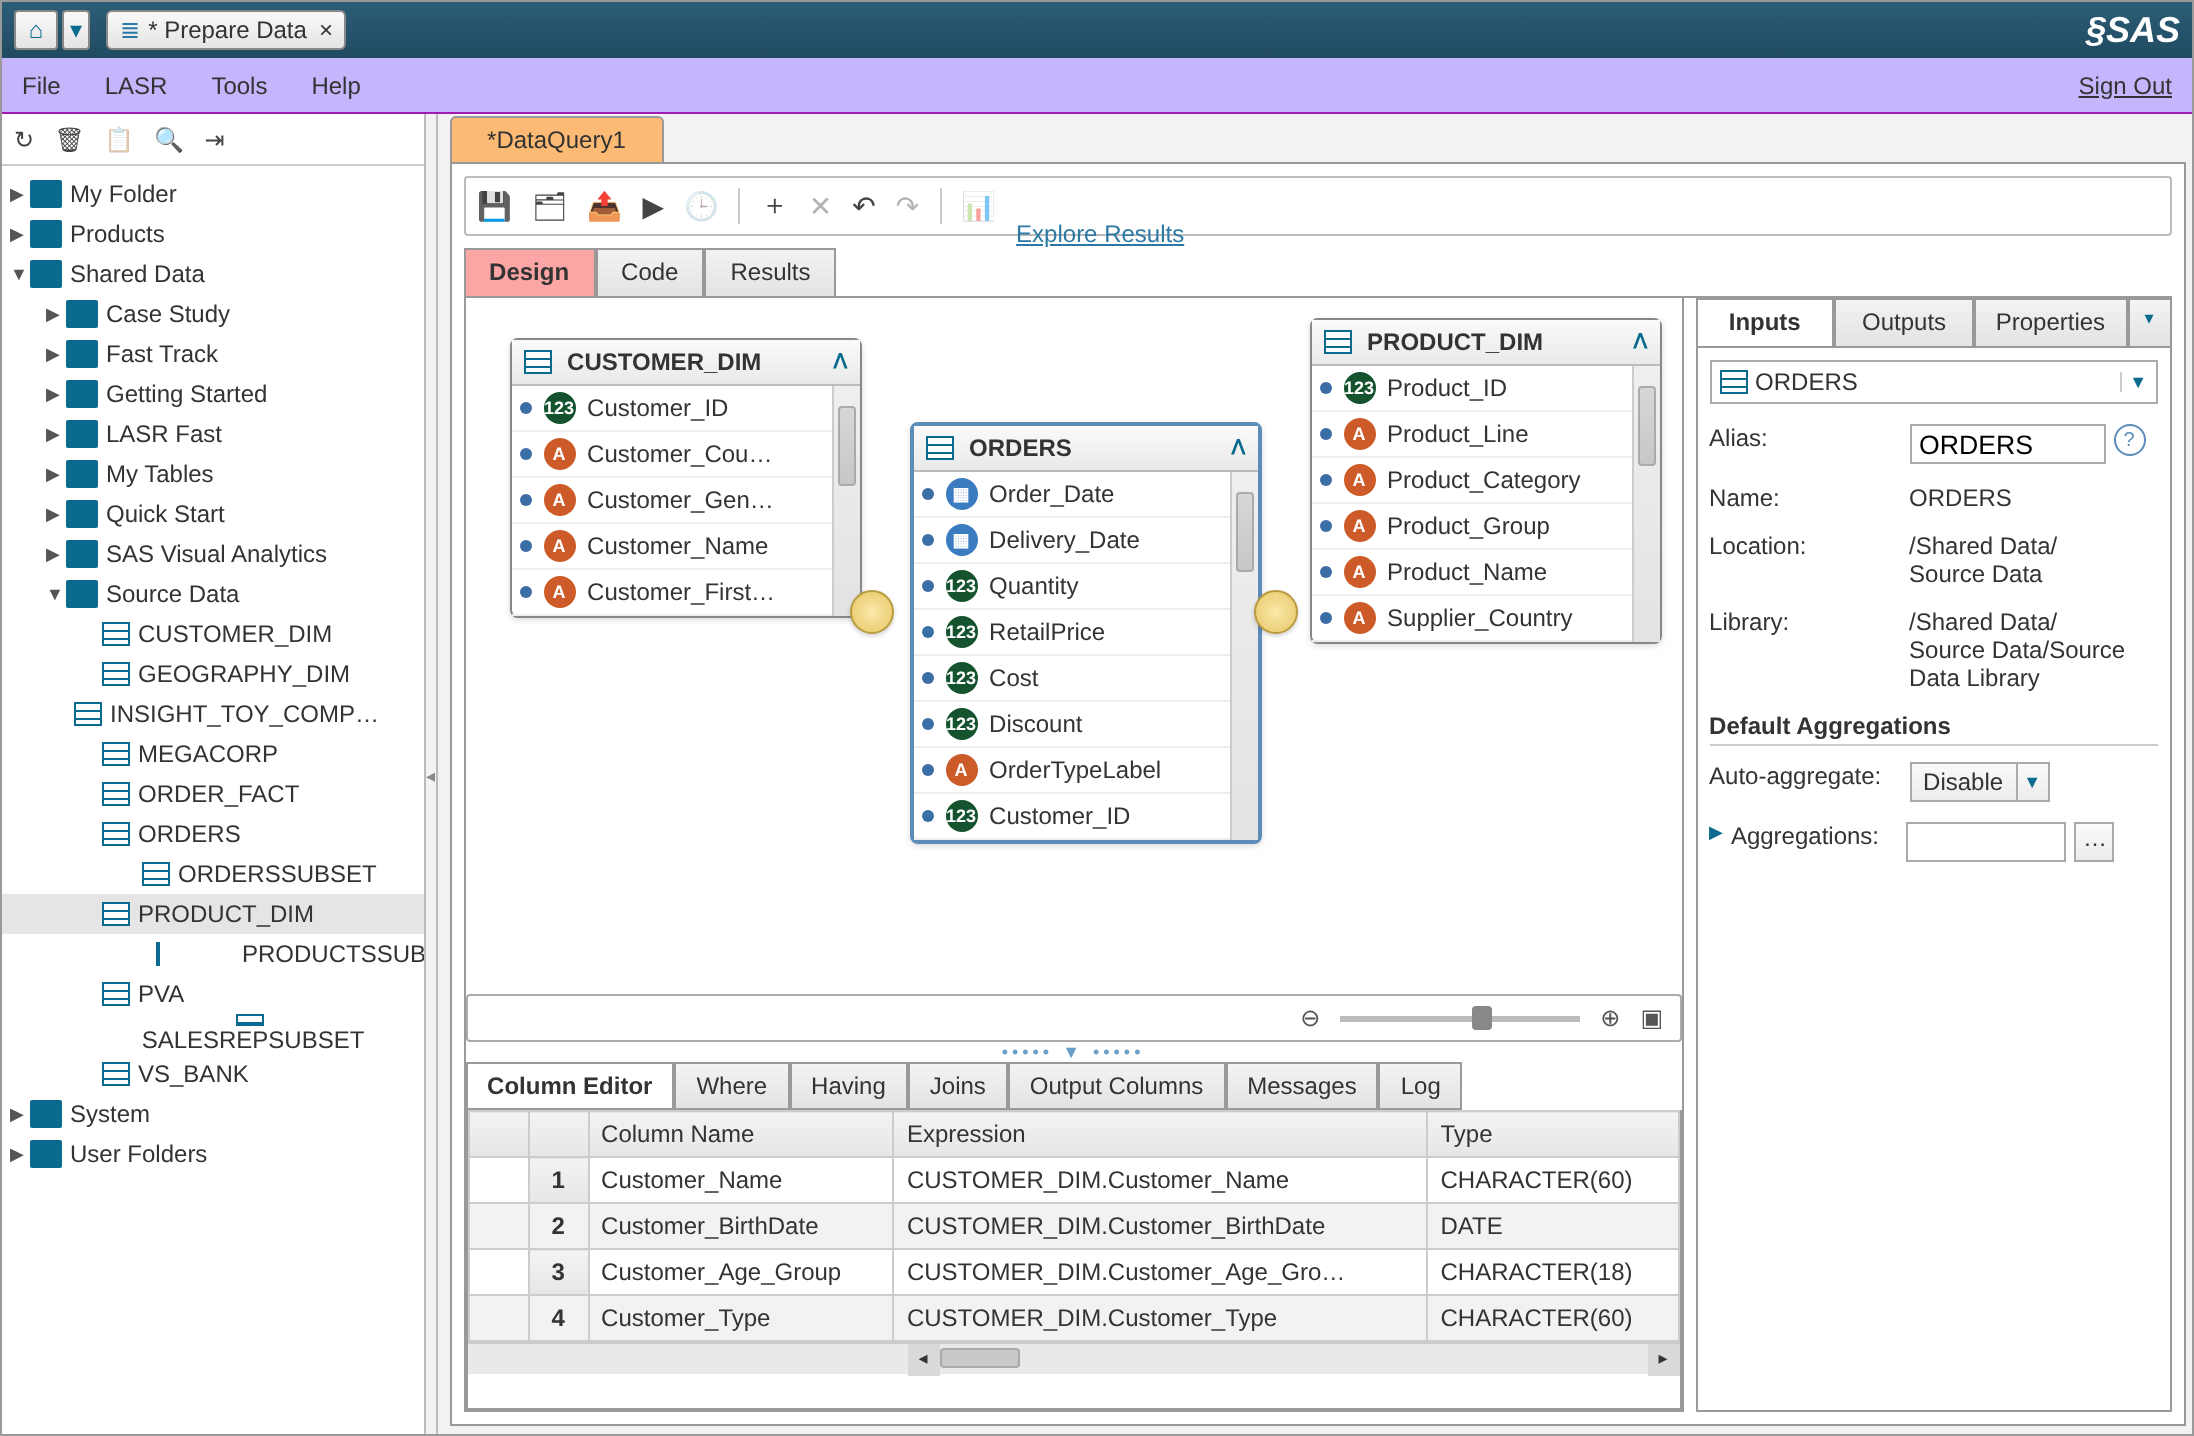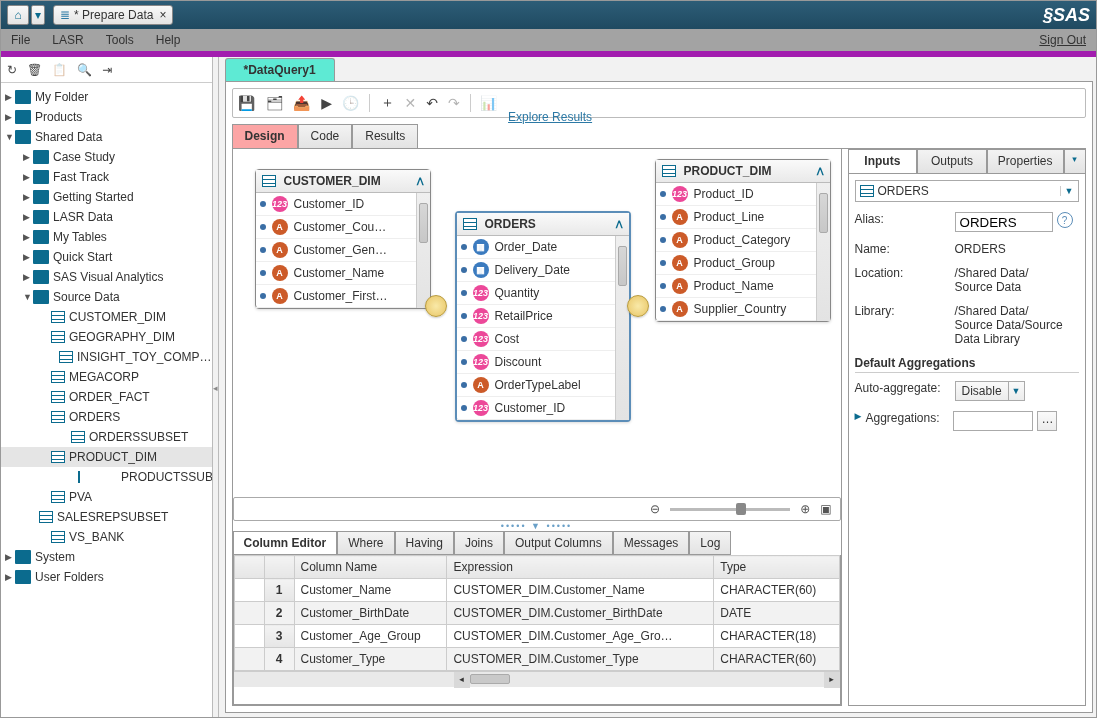--- a/index.html
+++ b/index.html
@@ -3,39 +3,39 @@
 <meta charset="utf-8">
 <style>
 * { box-sizing: border-box; margin: 0; padding: 0; }
 body { font-family: Arial, sans-serif; font-size: 12px; color: #333; background: #fff; width: 1097px; height: 718px; overflow: hidden; border: 1px solid #999; }
 .topbar { background: linear-gradient(#2d5d77, #1f4a61); height: 28px; display: flex; align-items: center; padding: 0 6px; color: #fff; }
 .topbar .btn { background: linear-gradient(#f9f9f9,#e4e4e4); border: 1px solid #888; border-radius: 2px; height: 20px; width: 22px; display: inline-flex; align-items: center; justify-content: center; margin-right: 2px; color: #0b6b8e; }
 .topbar .dropdown-btn { width: 14px; }
 .tab-chip { background: linear-gradient(#f9f9f9,#e4e4e4); border: 1px solid #888; border-radius: 3px; height: 20px; display: inline-flex; align-items: center; padding: 0 6px; margin-left: 6px; color: #333; }
 .tab-chip .db-icon { color: #2c79a5; margin-right: 4px; }
 .sas-logo { margin-left: auto; font-style: italic; font-weight: bold; font-size: 18px; color: #fff; }
-.menubar { background: #a3a3a3; height: 28px; display: flex; align-items: center; padding: 0 10px; border-bottom: 6px solid #a21caf; }
+.menubar { background: #c4b5fd; height: 28px; display: flex; align-items: center; padding: 0 10px; border-bottom: 1px solid #a21caf; }
 .menubar .menu-item { margin-right: 22px; cursor: pointer; }
 .signout { margin-left: auto; text-decoration: underline; cursor: pointer; }
 .main { display: flex; height: calc(718px - 28px - 28px); }
 .sidebar { width: 212px; border-right: 1px solid #bbb; display: flex; flex-direction: column; background: #fff; }
 .sidebar-toolbar { height: 26px; border-bottom: 1px solid #ccc; display: flex; align-items: center; padding: 0 6px; gap: 10px; color: #444; }
 .sidebar-toolbar span { cursor: pointer; }
 .tree { flex: 1; overflow-y: auto; padding: 4px 0; }
 .tree-row { display: flex; align-items: center; height: 20px; padding-left: 4px; cursor: pointer; white-space: nowrap; }
 .tree-row.selected { background: #e5e5e5; }
 .tri { width: 10px; font-size: 9px; color: #555; display: inline-block; }
 .fld-icon { width: 16px; height: 14px; display: inline-block; margin-right: 4px; }
 .fld-blue { background: #0b6b8e; border-radius: 1px; }
 .fld-star { background: #0b6b8e; border-radius: 1px; }
 .tbl-icon { width: 14px; height: 12px; border: 1px solid #0b6b8e; display: inline-block; margin-right: 4px; background: repeating-linear-gradient(#fff,#fff 3px,#0b6b8e 3px,#0b6b8e 4px); }
 .splitter { width: 8px; background: #f2f2f2; border-right: 1px solid #bbb; display: flex; align-items: center; justify-content: center; color: #888; cursor: col-resize; font-size: 9px; }
 .content { flex: 1; display: flex; flex-direction: column; background: #f2f2f2; }
 .doc-tab-row { height: 24px; display: flex; align-items: end; padding-left: 6px; background: #f2f2f2; }
-.doc-tab { background: #5eead4; border: 1px solid #999; border-bottom: none; padding: 4px 18px; font-weight: bold; border-radius: 3px 3px 0 0; }
+.doc-tab { background: #fdba74; border: 1px solid #999; border-bottom: none; padding: 4px 18px; font-weight: normal; border-radius: 3px 3px 0 0; }
 .doc-body { flex: 1; background: #fff; border: 1px solid #999; margin: 0 6px 6px 6px; display: flex; flex-direction: column; }
 .action-toolbar { height: 30px; border: 1px solid #bbb; margin: 6px; display: flex; align-items: center; padding: 0 6px; gap: 10px; color: #444; border-radius: 2px; }
 .action-toolbar .sep { width: 1px; height: 18px; background: #ccc; }
 .action-toolbar .ico { cursor: pointer; font-size: 14px; }
 .explore-link { color: #2c79a5; text-decoration: underline; cursor: pointer; margin-top: 28px; }
 .view-tabs-row { display: flex; }
 .view-tabs { display: flex; height: 24px; margin-left: 6px; }
 .view-tab { border: 1px solid #999; border-bottom: none; padding: 4px 12px; background: linear-gradient(#f3f3f3,#e3e3e3); cursor: pointer; }
 .view-tab.active { background: #fca5a5; font-weight: bold; }
 .workspace-row { flex: 1; display: flex; border-top: 1px solid #999; margin: 0 6px 6px 6px; overflow: hidden; }
@@ -44,21 +44,21 @@
 .entity { width: 176px; background: #fff; border: 1px solid #888; border-radius: 4px; box-shadow: 0 1px 3px rgba(0,0,0,0.15); position: relative; }
 .entity.sel { border: 2px solid #5b8db8; }
 .entity-hdr { background: linear-gradient(#fafafa,#e9e9e9); border-bottom: 1px solid #bbb; padding: 4px 6px; font-weight: bold; display: flex; align-items: center; gap: 4px; }
 .entity-hdr .hdr-ico { color: #0b6b8e; }
 .entity-hdr .caret { margin-left: auto; color: #0b6b8e; font-size: 10px; cursor: pointer; }
 .entity-body { display: flex; }
 .field-list { flex: 1; }
 .field-row { display: flex; align-items: center; padding: 3px 4px; border-bottom: 1px solid #eee; }
 .dot { width: 6px; height: 6px; border-radius: 50%; background: #3a6ea5; margin-right: 6px; }
 .type-badge { width: 16px; height: 16px; border-radius: 50%; display: inline-flex; align-items: center; justify-content: center; font-size: 9px; color: #fff; margin-right: 6px; font-weight: bold; }
-.b123 { background: #ec4899; font-style: italic; }
+.b123 { background: #14532d; }
 .bA { background: #cc5b29; }
 .bCal { background: #3b7bbf; }
 .vscroll { width: 14px; background: linear-gradient(#efefef,#e3e3e3); border-left: 1px solid #ccc; position: relative; }
 .vscroll .thumb { position: absolute; left: 2px; right: 2px; top: 10px; height: 40px; background: linear-gradient(#d7d7d7,#c7c7c7); border: 1px solid #aaa; border-radius: 2px; }
 .join-dot { width: 22px; height: 22px; border-radius: 50%; background: radial-gradient(#f9e9a8,#e8c565); border: 1px solid #b89b3e; position: absolute; box-shadow: 0 1px 2px rgba(0,0,0,0.2); }
 .zoom-bar { height: 24px; border: 1px solid #aaa; margin: 4px 0 0 0; border-radius: 2px; display: flex; align-items: center; justify-content: flex-end; padding: 0 8px; gap: 10px; color: #555; }
 .zoom-bar .slider { width: 120px; height: 3px; background: #bbb; position: relative; }
 .zoom-bar .slider .knob { position: absolute; top: -5px; left: 55%; width: 10px; height: 12px; background: #888; border-radius: 2px; }
 .drag-handle { height: 10px; text-align: center; color: #6aa0c8; font-size: 9px; cursor: row-resize; letter-spacing: 2px; }
 .bottom-tabs { display: flex; height: 24px; }
@@ -154,21 +154,21 @@
           <span>Fast Track</span>
         </div>
         <div class="tree-row" style="padding-left: 22px;">
           <span class="tri">▶</span>
           <span class="fld-icon fld-blue"></span>
           <span>Getting Started</span>
         </div>
         <div class="tree-row" style="padding-left: 22px;">
           <span class="tri">▶</span>
           <span class="fld-icon fld-blue"></span>
-          <span>LASR Data</span>
+          <span>LASR Fast</span>
         </div>
         <div class="tree-row" style="padding-left: 22px;">
           <span class="tri">▶</span>
           <span class="fld-icon fld-star"></span>
           <span>My Tables</span>
         </div>
         <div class="tree-row" style="padding-left: 22px;">
           <span class="tri">▶</span>
           <span class="fld-icon fld-blue"></span>
           <span>Quick Start</span>
@@ -186,21 +186,21 @@
         <div class="tree-row" style="padding-left: 40px;">
           <span class="tri"></span>
           <span class="tbl-icon"></span>
           <span>CUSTOMER_DIM</span>
         </div>
         <div class="tree-row" style="padding-left: 40px;">
           <span class="tri"></span>
           <span class="tbl-icon"></span>
           <span>GEOGRAPHY_DIM</span>
         </div>
-        <div class="tree-row" style="padding-left: 48px;">
+        <div class="tree-row" style="padding-left: 26px;">
           <span class="tri"></span>
           <span class="tbl-icon"></span>
           <span>INSIGHT_TOY_COMP…</span>
         </div>
         <div class="tree-row" style="padding-left: 40px;">
           <span class="tri"></span>
           <span class="tbl-icon"></span>
           <span>MEGACORP</span>
         </div>
         <div class="tree-row" style="padding-left: 40px;">
@@ -226,21 +226,21 @@
         <div class="tree-row" style="padding-left: 40px; gap: 37px;">
           <span class="tri"></span>
           <span class="tbl-icon"></span>
           <span>PRODUCTSSUBSET</span>
         </div>
         <div class="tree-row" style="padding-left: 40px;">
           <span class="tri"></span>
           <span class="tbl-icon"></span>
           <span>PVA</span>
         </div>
-        <div class="tree-row" style="padding-left: 28px;">
+        <div class="tree-row" style="padding-left: 40px; flex-direction: column;">
           <span class="tri"></span>
           <span class="tbl-icon"></span>
           <span>SALESREPSUBSET</span>
         </div>
         <div class="tree-row" style="padding-left: 40px;">
           <span class="tri"></span>
           <span class="tbl-icon"></span>
           <span>VS_BANK</span>
         </div>
         <div class="tree-row" style="padding-left: 4px;">

